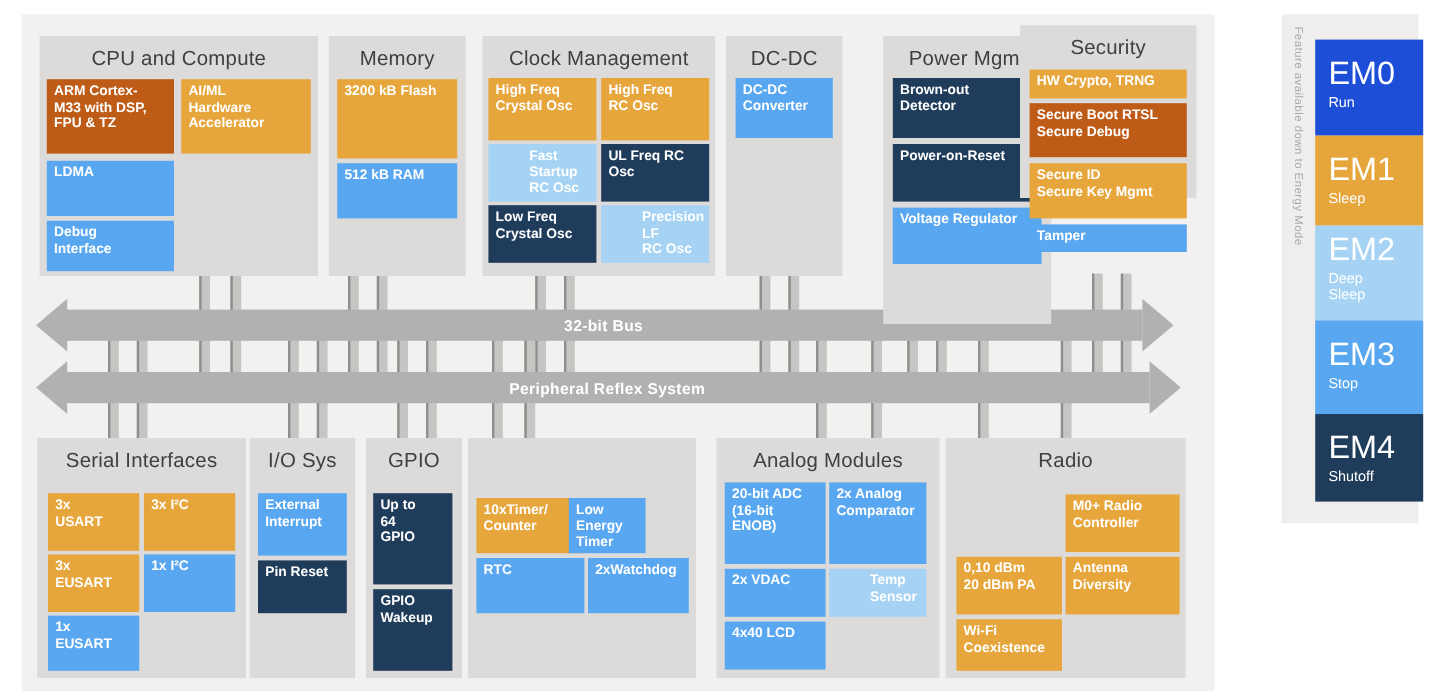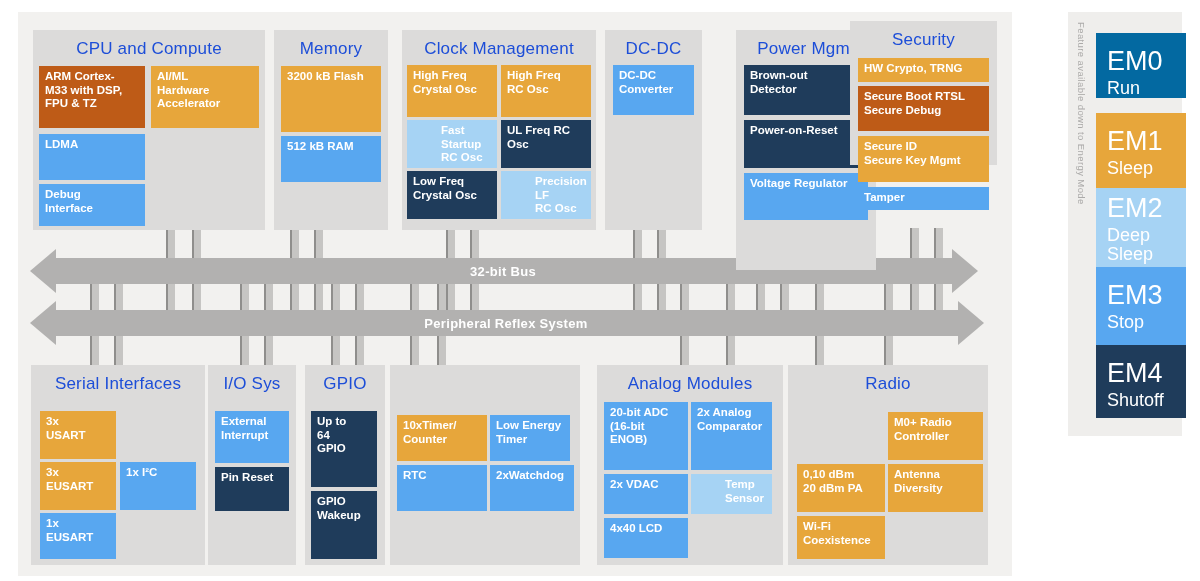--- a/index.html
+++ b/index.html
@@ -4,21 +4,21 @@
 <style>
   html,body{margin:0;padding:0;}
   body{
     width:1200px;height:581px;position:relative;background:#ffffff;
     font-family:"Liberation Sans", sans-serif;overflow:hidden;
   }
   .diagram-bg{position:absolute;left:18px;top:12px;width:994px;height:564px;background:#f2f1ef;}
   .panel{position:absolute;background:#dcdbda;z-index:3;}
   .panel-title{
     position:absolute;left:0;right:0;top:9px;text-align:center;
-    color:#1d4ed8;font-size:17px;letter-spacing:.2px;white-space:pre-line;
+    color:#404040;font-size:17px;letter-spacing:.2px;white-space:pre-line;
   }
   .blk{
     position:absolute;color:#ffffff;font-weight:bold;font-size:11.5px;line-height:1.18;
     padding:4px 0 0 6px;box-sizing:border-box;white-space:pre-line;overflow:hidden;
   }
   .rust{background:#be5b17;}
   .gold{background:#e7a63b;}
   .blue{background:#58a7f0;}
   .lightblue{background:#a6d3f4;padding-left:34px;}
   .navy{background:#1f3c5b;}
@@ -36,21 +36,21 @@
   .stub-bot{top:262px;height:103px;}
 
   
   .sidebar{position:absolute;left:1068px;top:12px;width:114px;height:424px;background:#efeeec;}
   .sidebar-caption{
     position:absolute;left:5px;top:10px;height:404px;width:14px;
     writing-mode:vertical-rl;color:#abaaa9;font-size:9.5px;letter-spacing:.4px;
   }
   .em{position:absolute;left:28px;width:90px;color:#fff;box-sizing:border-box;padding:14px 0 0 11px;}
   .em-name{font-size:27px;line-height:1.1;}
-  .em-sub{font-size:18px;line-height:1.1;white-space:pre-line;margin-top:2px;}
+  .em-sub{font-size:12px;line-height:1.1;white-space:pre-line;margin-top:2px;}
 </style>
 </head>
 <body>
 
 <div class="diagram-bg"></div>
 
 <div class="stub stub-top" style="left:166px"></div>
 <div class="stub stub-top" style="left:192px"></div>
 <div class="stub stub-top" style="left:290px"></div>
 <div class="stub stub-top" style="left:314px"></div>
@@ -144,20 +144,21 @@
 <div class="bus-head head-left" style="left:30px;top:301px"></div>
 <div class="bus-body" style="left:54px;top:310px;width:904px;height:26px">
   <span class="bus-label">Peripheral Reflex System</span>
 </div>
 <div class="bus-head head-right" style="left:958px;top:301px"></div>
 
 <div class="panel" style="left:31px;top:365px;width:174px;height:200px">
   <div class="panel-title">Serial Interfaces</div>
   <div class="blk gold" style="left:9px;top:46px;width:76px;height:48px">3x
 USART</div>
+  <div class="blk gold" style="left:89px;top:46px;width:76px;height:48px">3x I²C</div>
   <div class="blk gold" style="left:9px;top:97px;width:76px;height:48px">3x
 EUSART</div>
   <div class="blk blue" style="left:89px;top:97px;width:76px;height:48px">1x I²C</div>
   <div class="blk blue" style="left:9px;top:148px;width:76px;height:46px">1x
 EUSART</div>
 </div>
 
 <div class="panel" style="left:208px;top:365px;width:88px;height:200px">
   <div class="panel-title">I/O Sys</div>
   <div class="blk blue" style="left:7px;top:46px;width:74px;height:52px">External
@@ -170,21 +171,21 @@
   <div class="blk navy" style="left:6px;top:46px;width:66px;height:76px">Up to
 64
 GPIO</div>
   <div class="blk navy" style="left:6px;top:126px;width:66px;height:68px">GPIO
 Wakeup</div>
 </div>
 
 <div class="panel" style="left:390px;top:365px;width:190px;height:200px">
   <div class="blk gold" style="left:7px;top:50px;width:90px;height:46px">10xTimer/
 Counter</div>
-  <div class="blk blue" style="left:100px;top:50px;width:80px;height:46px">Low Energy
+  <div class="blk blue" style="left:84px;top:50px;width:64px;height:46px">Low Energy
 Timer</div>
   <div class="blk blue" style="left:7px;top:100px;width:90px;height:46px">RTC</div>
   <div class="blk blue" style="left:100px;top:100px;width:84px;height:46px">2xWatchdog</div>
 </div>
 
 <div class="panel" style="left:597px;top:365px;width:186px;height:200px">
   <div class="panel-title">Analog Modules</div>
   <div class="blk blue" style="left:7px;top:37px;width:84px;height:68px">20-bit ADC
 (16-bit
 ENOB)</div>
@@ -203,21 +204,21 @@
   <div class="blk gold" style="left:9px;top:99px;width:88px;height:48px">0,10 dBm
 20 dBm PA</div>
   <div class="blk gold" style="left:100px;top:99px;width:95px;height:48px">Antenna
 Diversity</div>
   <div class="blk gold" style="left:9px;top:151px;width:88px;height:43px">Wi-Fi
 Coexistence</div>
 </div>
 
 <div class="sidebar">
   <div class="sidebar-caption">Feature available down to Energy Mode</div>
-  <div class="em" style="top:21px;height:65px;background:#0369a1">
+  <div class="em" style="top:21px;height:80px;background:#1d4ed8">
     <div class="em-name">EM0</div>
     <div class="em-sub">Run</div>
   </div>
   <div class="em" style="top:101px;height:75px;background:#e7a63b">
     <div class="em-name">EM1</div>
     <div class="em-sub">Sleep</div>
   </div>
   <div class="em" style="top:176px;height:79px;background:#a6d3f4;padding-top:6px">
     <div class="em-name">EM2</div>
     <div class="em-sub">Deep

